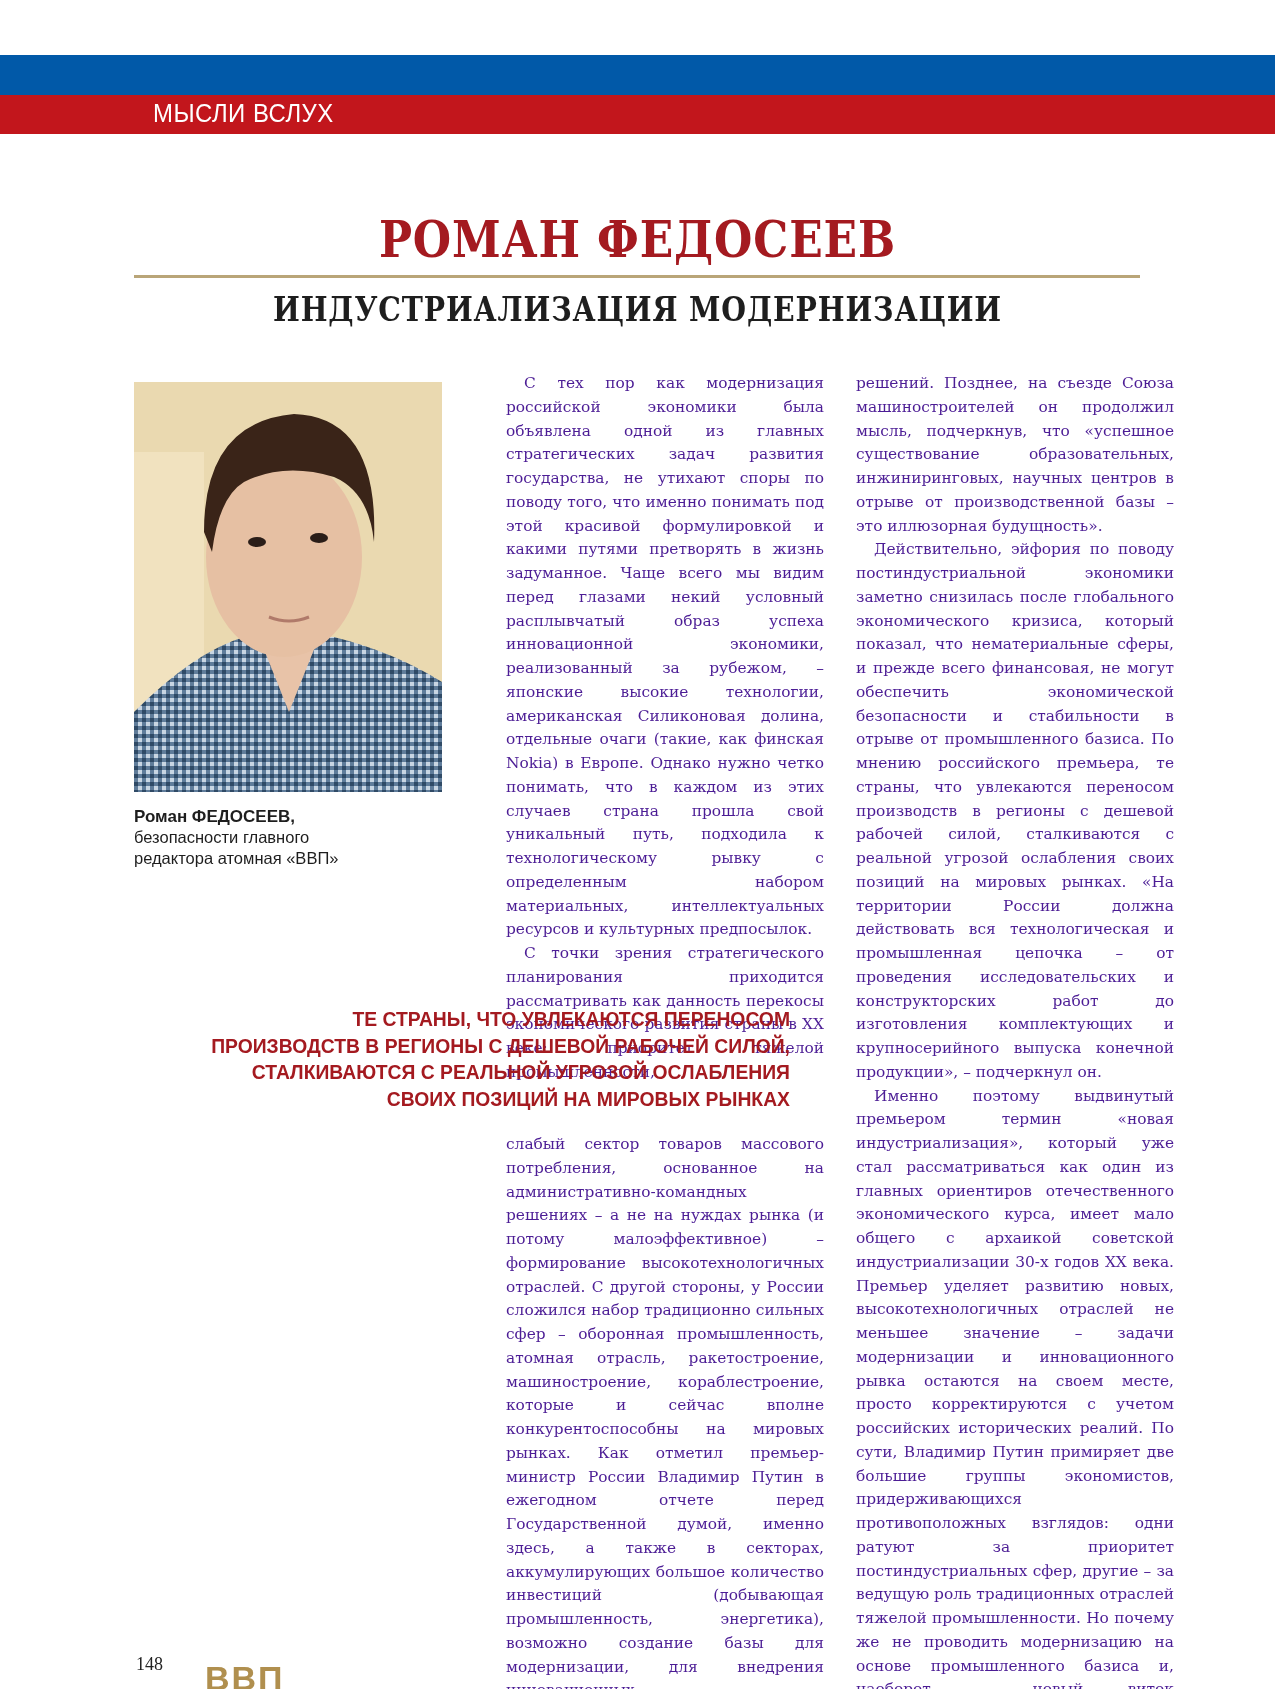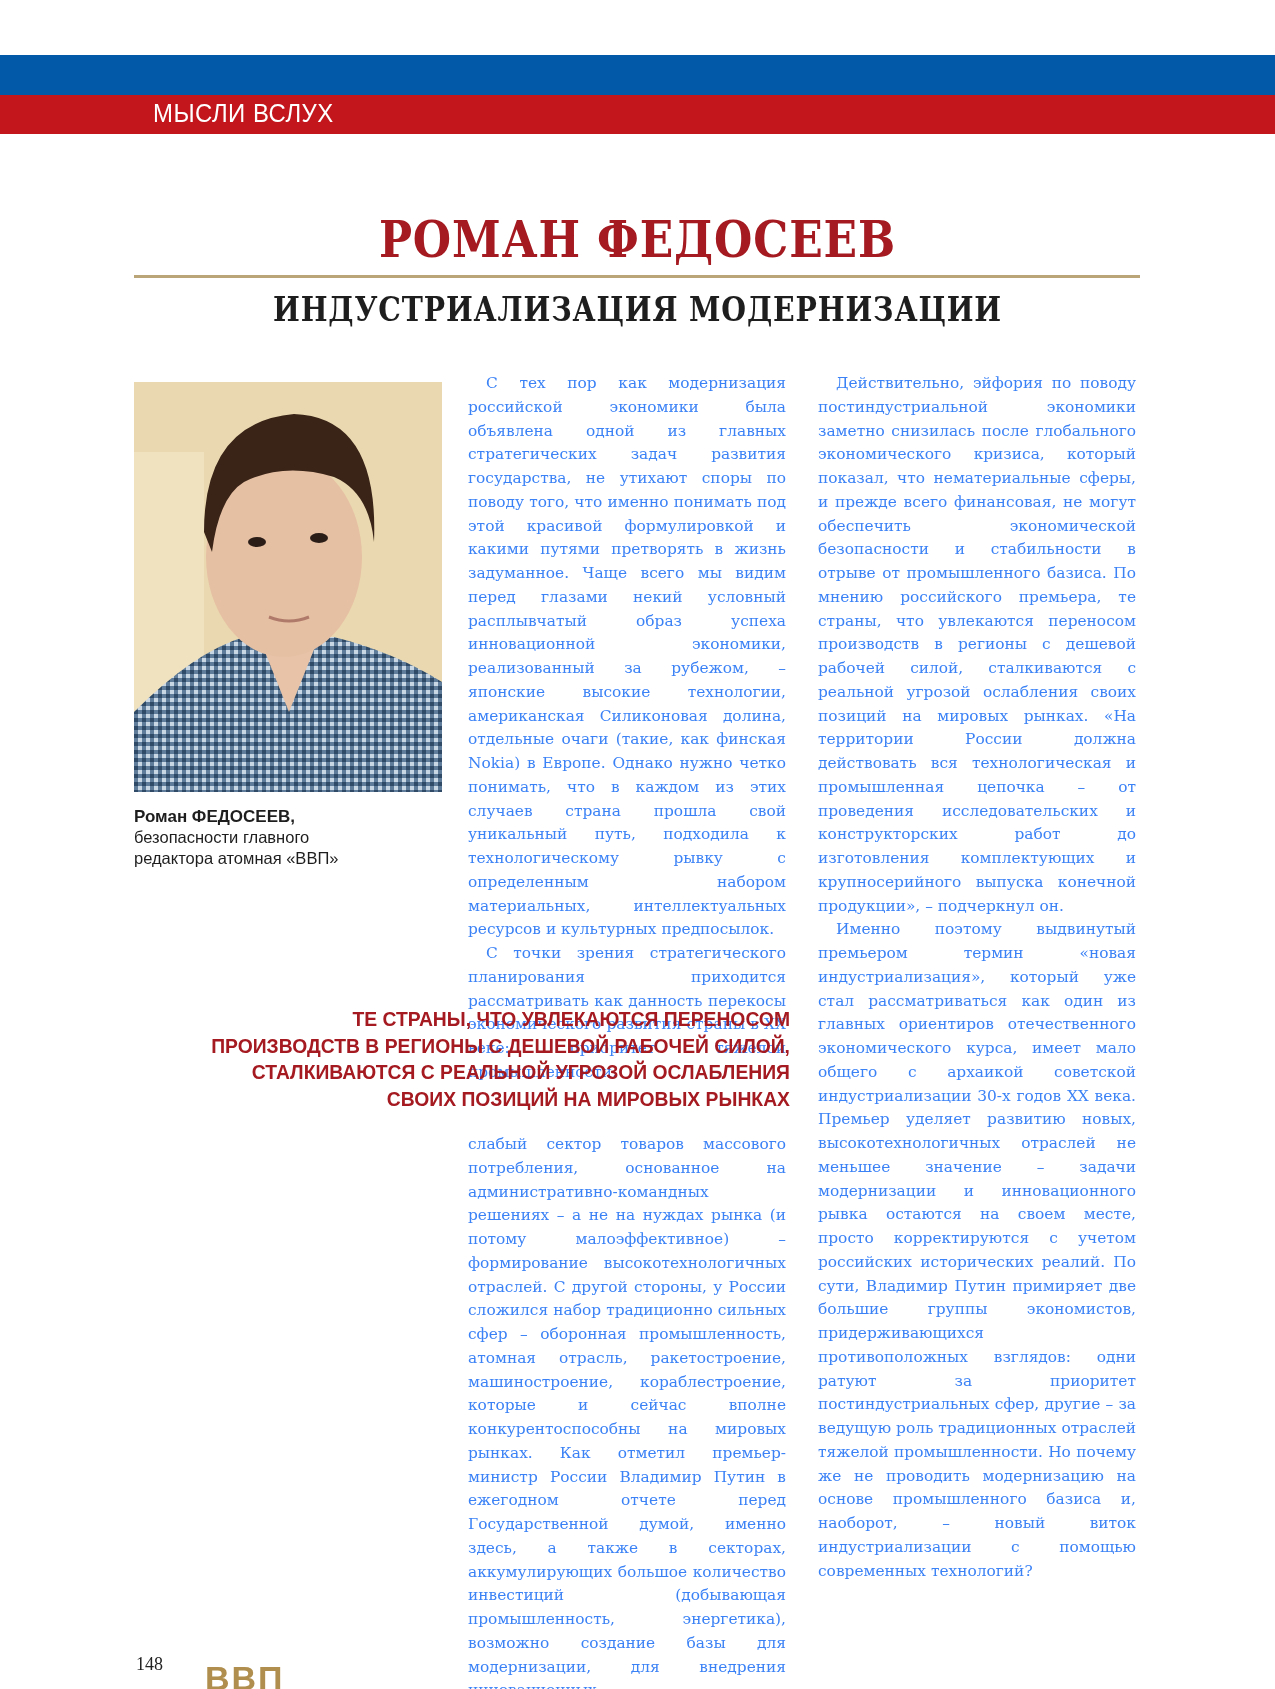--- a/index.html
+++ b/index.html
@@ -12,21 +12,21 @@
   .author-title { position: absolute; left: 0; width: 1275px; top: 210px; text-align: center; font-family: "DejaVu Serif", serif; font-weight: bold; font-size: 50px; color: #a41a20; letter-spacing: 1px; transform: scaleX(0.88); }
   .title-rule { position: absolute; left: 134px; top: 275px; width: 1006px; height: 3px; background: #b9a578; }
   .subtitle { position: absolute; left: 0; width: 1275px; top: 290px; text-align: center; font-family: "DejaVu Serif", serif; font-weight: bold; font-size: 33px; color: #1e1e1e; letter-spacing: 1px; transform: scaleX(0.86); }
 
   .photo { position: absolute; left: 134px; top: 382px; width: 308px; height: 410px; overflow: hidden; background: linear-gradient(180deg, #efe2c2 0%, #e6d3a6 40%, #c8b48c 100%); }
   .photo svg { width: 100%; height: 100%; display: block; }
 
   .caption { position: absolute; left: 134px; top: 806px; width: 308px; text-align: left; font-family: "Liberation Sans", sans-serif; font-size: 16.5px; line-height: 21px; color: #1e1e1e; }
   .caption .name { font-weight: bold; font-size: 17px; }
 
-  .col { position: absolute; font-family: "DejaVu Serif", serif; font-size: 15.4px; line-height: 23.75px; color: #3b82f6; text-align: justify; }
+  .col { position: absolute; font-family: "DejaVu Serif", serif; font-size: 15.4px; line-height: 23.75px; color: #4c1d95; text-align: justify; margin-left: 38px; }
   .col p { margin: 0; text-indent: 18px; }
   .col p.cont { text-indent: 0; }
   .col-a { left: 468px; top: 372px; width: 318px; }
   .col-b { left: 468px; top: 1133px; width: 318px; }
   .col-c { left: 818px; top: 372px; width: 318px; }
 
   .pullquote { position: absolute; left: 150px; top: 1006px; width: 640px; text-align: right; font-family: "Liberation Sans", sans-serif; font-weight: bold; font-size: 21px; line-height: 26.5px; color: #a41a20; transform: scaleX(0.92); transform-origin: right; }
 
   .page-number { position: absolute; left: 136px; top: 1654px; font-family: Liberation Serif, serif; font-size: 18px; color: #222; }
   .brand-logo { position: absolute; left: 205px; top: 1643px; font-family: "Liberation Sans", sans-serif; font-weight: bold; font-size: 34px; color: #b08f4e; letter-spacing: 2px; margin-top: 16px; }
@@ -74,18 +74,19 @@
   <p>С точки зрения стратегического планирования приходится рассматривать как данность перекосы экономического развития страны в XX веке: приоритет тяжелой промышленности,</p>
 </div>
 
 <div class="pullquote">ТЕ СТРАНЫ, ЧТО УВЛЕКАЮТСЯ ПЕРЕНОСОМ ПРОИЗВОДСТВ В РЕГИОНЫ С ДЕШЕВОЙ РАБОЧЕЙ СИЛОЙ, СТАЛКИВАЮТСЯ С РЕАЛЬНОЙ УГРОЗОЙ ОСЛАБЛЕНИЯ СВОИХ ПОЗИЦИЙ НА МИРОВЫХ РЫНКАХ</div>
 
 <div class="col col-b">
   <p class="cont">слабый сектор товаров массового потребления, основанное на административно-командных решениях – а не на нуждах рынка (и потому малоэффективное) – формирование высокотехнологичных отраслей. С другой стороны, у России сложился набор традиционно сильных сфер – оборонная промышленность, атомная отрасль, ракетостроение, машиностроение, кораблестроение, которые и сейчас вполне конкурентоспособны на мировых рынках. Как отметил премьер-министр России Владимир Путин в ежегодном отчете перед Государственной думой, именно здесь, а также в секторах, аккумулирующих большое количество инвестиций (добывающая промышленность, энергетика), возможно создание базы для модернизации, для внедрения инновационных</p>
 </div>
 
 <div class="col col-c">
+  <p class="cont">решений. Позднее, на съезде Союза машиностроителей он продолжил мысль, подчеркнув, что «успешное существование образовательных, инжиниринговых, научных центров в отрыве от производственной базы – это иллюзорная будущность».</p>
   <p>Действительно, эйфория по поводу постиндустриальной экономики заметно снизилась после глобального экономического кризиса, который показал, что нематериальные сферы, и прежде всего финансовая, не могут обеспечить экономической безопасности и стабильности в отрыве от промышленного базиса. По мнению российского премьера, те страны, что увлекаются переносом производств в регионы с дешевой рабочей силой, сталкиваются с реальной угрозой ослабления своих позиций на мировых рынках. «На территории России должна действовать вся технологическая и промышленная цепочка – от проведения исследовательских и конструкторских работ до изготовления комплектующих и крупносерийного выпуска конечной продукции», – подчеркнул он.</p>
   <p>Именно поэтому выдвинутый премьером термин «новая индустриализация», который уже стал рассматриваться как один из главных ориентиров отечественного экономического курса, имеет мало общего с архаикой советской индустриализации 30-х годов XX века. Премьер уделяет развитию новых, высокотехнологичных отраслей не меньшее значение – задачи модернизации и инновационного рывка остаются на своем месте, просто корректируются с учетом российских исторических реалий. По сути, Владимир Путин примиряет две большие группы экономистов, придерживающихся противоположных взглядов: одни ратуют за приоритет постиндустриальных сфер, другие – за ведущую роль традиционных отраслей тяжелой промышленности. Но почему же не проводить модернизацию на основе промышленного базиса и, наоборот, – новый виток индустриализации с помощью современных технологий?</p>
 </div>
 
 <div class="page-number">148</div>
 <div class="brand-logo">ВВП</div>
 
 </body></html>

